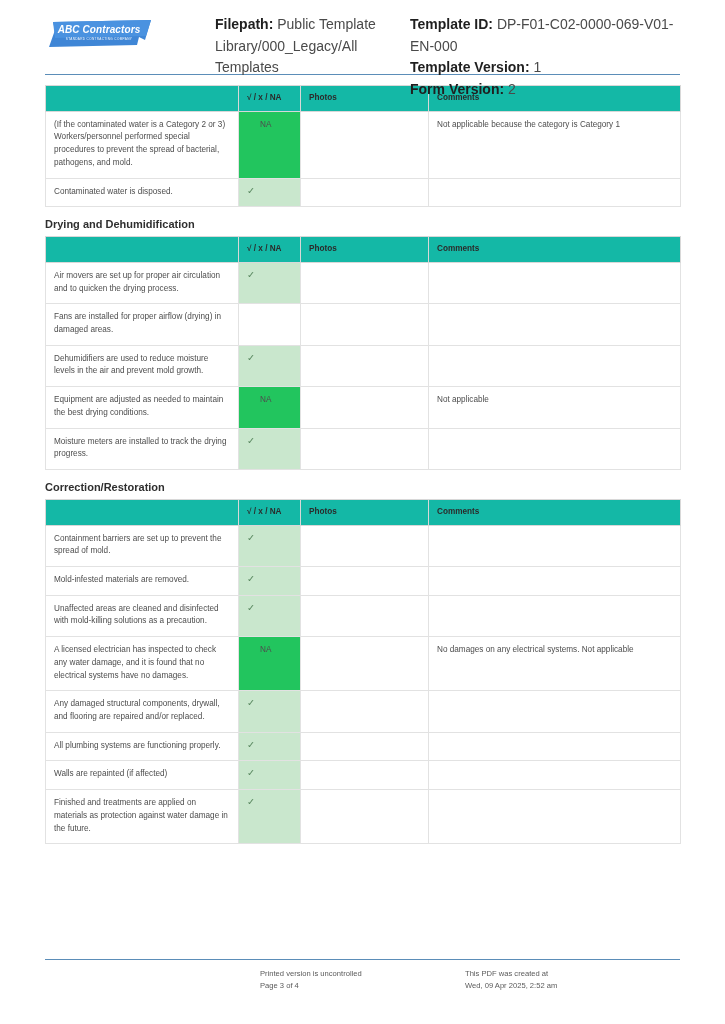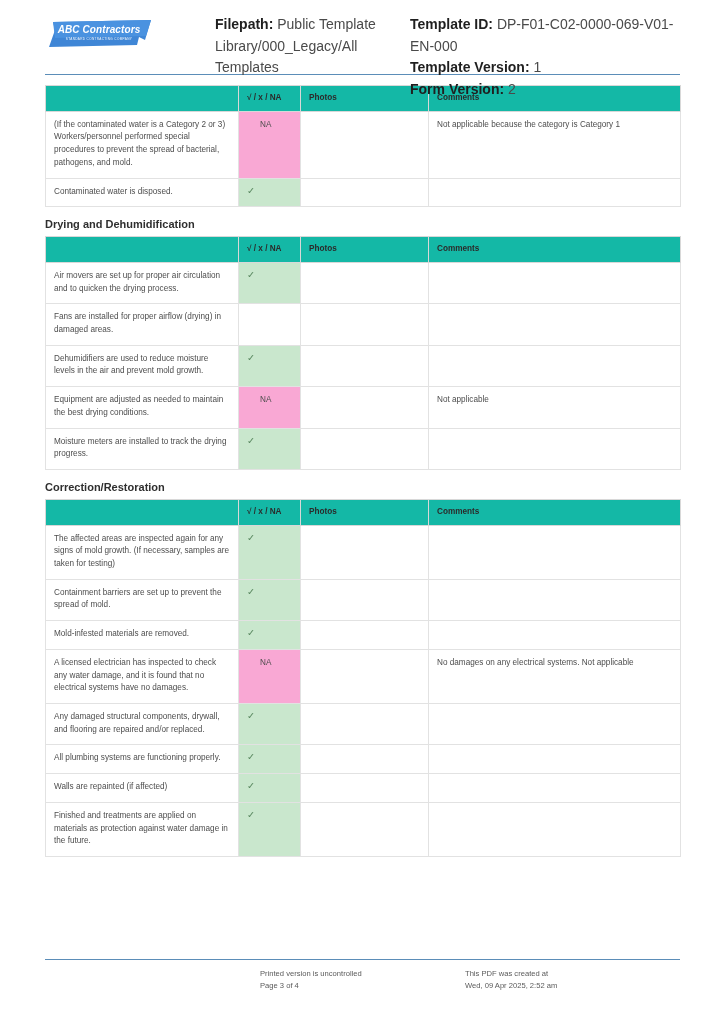--- a/index.html
+++ b/index.html
@@ -118,21 +118,21 @@
     padding-bottom: 6px;
     height: 12px;
   }
   col.c-item   { width: 193px; }
   col.c-mark   { width: 62px;  }
   col.c-photo  { width: 128px; }
   col.c-comm   { width: 252px; }
 
   td.mark { text-align: left; }
   td.mark.yes { background: #c9e7cd; color: #4b7a52; }
-  td.mark.na  { background: #f9a8d4; color: #4d4d4d; padding-left: 21px; }
+  td.mark.na  { background: #22c55e; color: #4d4d4d; padding-left: 21px; }
   td.mark.blank { background: #ffffff; }
   .tick {
     font-size: 9.5px;
     line-height: 1;
     color: #5c8a62;
   }
   .na-text {
     font-size: 8.2px;
     color: #4d4d4d;
   }
@@ -279,33 +279,33 @@
         <thead>
           <tr>
             <th></th>
             <th>√ / x / NA</th>
             <th>Photos</th>
             <th>Comments</th>
           </tr>
         </thead>
         <tbody>
           <tr>
-            <td class="item">The affected areas are inspected again for any signs of mold growth. (If necessary, samples are taken for testing)</td>
-            <td class="mark yes"><span class="tick">✓</span></td>
-            <td class="photos">&nbsp;</td>
-            <td class="comments">&nbsp;</td>
-          </tr>
-          <tr>
             <td class="item">Containment barriers are set up to prevent the spread of mold.</td>
             <td class="mark yes"><span class="tick">✓</span></td>
             <td class="photos">&nbsp;</td>
             <td class="comments">&nbsp;</td>
           </tr>
           <tr>
             <td class="item">Mold-infested materials are removed.</td>
+            <td class="mark yes"><span class="tick">✓</span></td>
+            <td class="photos">&nbsp;</td>
+            <td class="comments">&nbsp;</td>
+          </tr>
+          <tr>
+            <td class="item">Unaffected areas are cleaned and disinfected with mold-killing solutions as a precaution.</td>
             <td class="mark yes"><span class="tick">✓</span></td>
             <td class="photos">&nbsp;</td>
             <td class="comments">&nbsp;</td>
           </tr>
           <tr>
             <td class="item">A licensed electrician has inspected to check any water damage, and it is found that no electrical systems have no damages.</td>
             <td class="mark na"><span class="na-text">NA</span></td>
             <td class="photos">&nbsp;</td>
             <td class="comments">No damages on any electrical systems. Not applicable</td>
           </tr>

